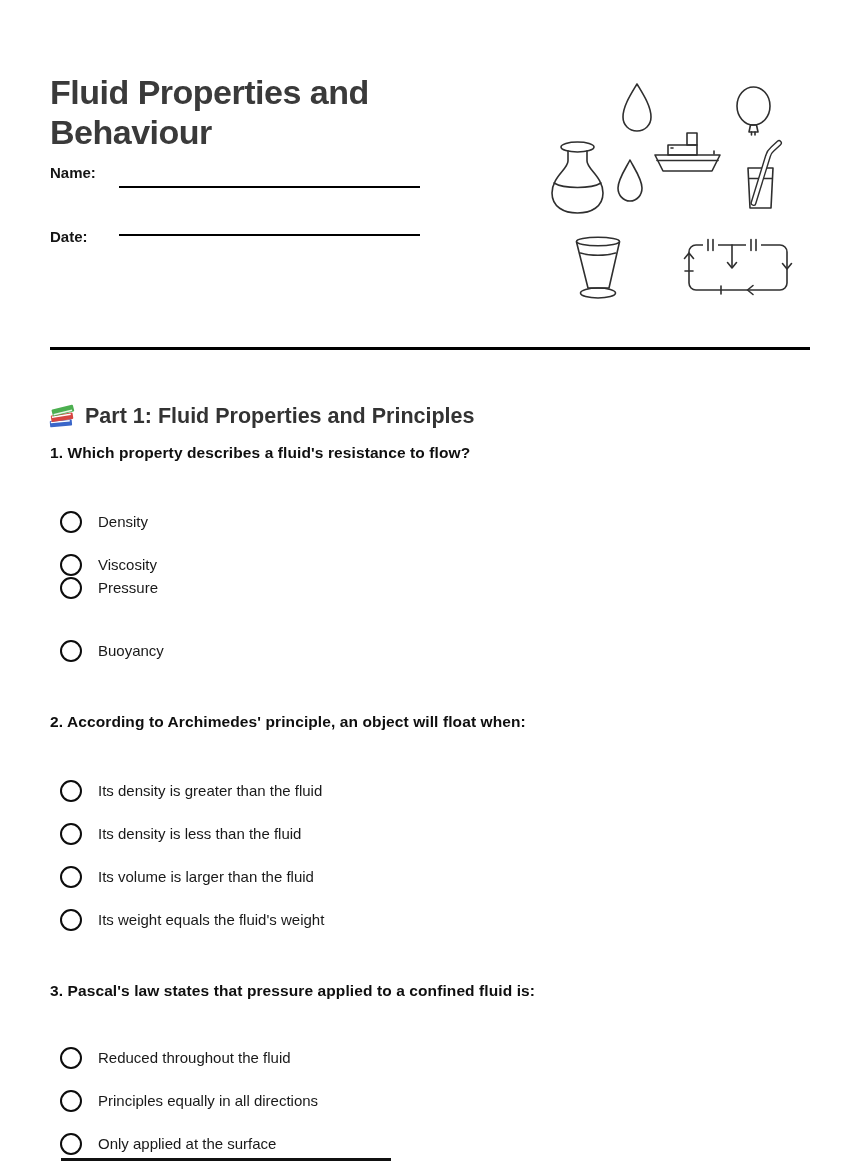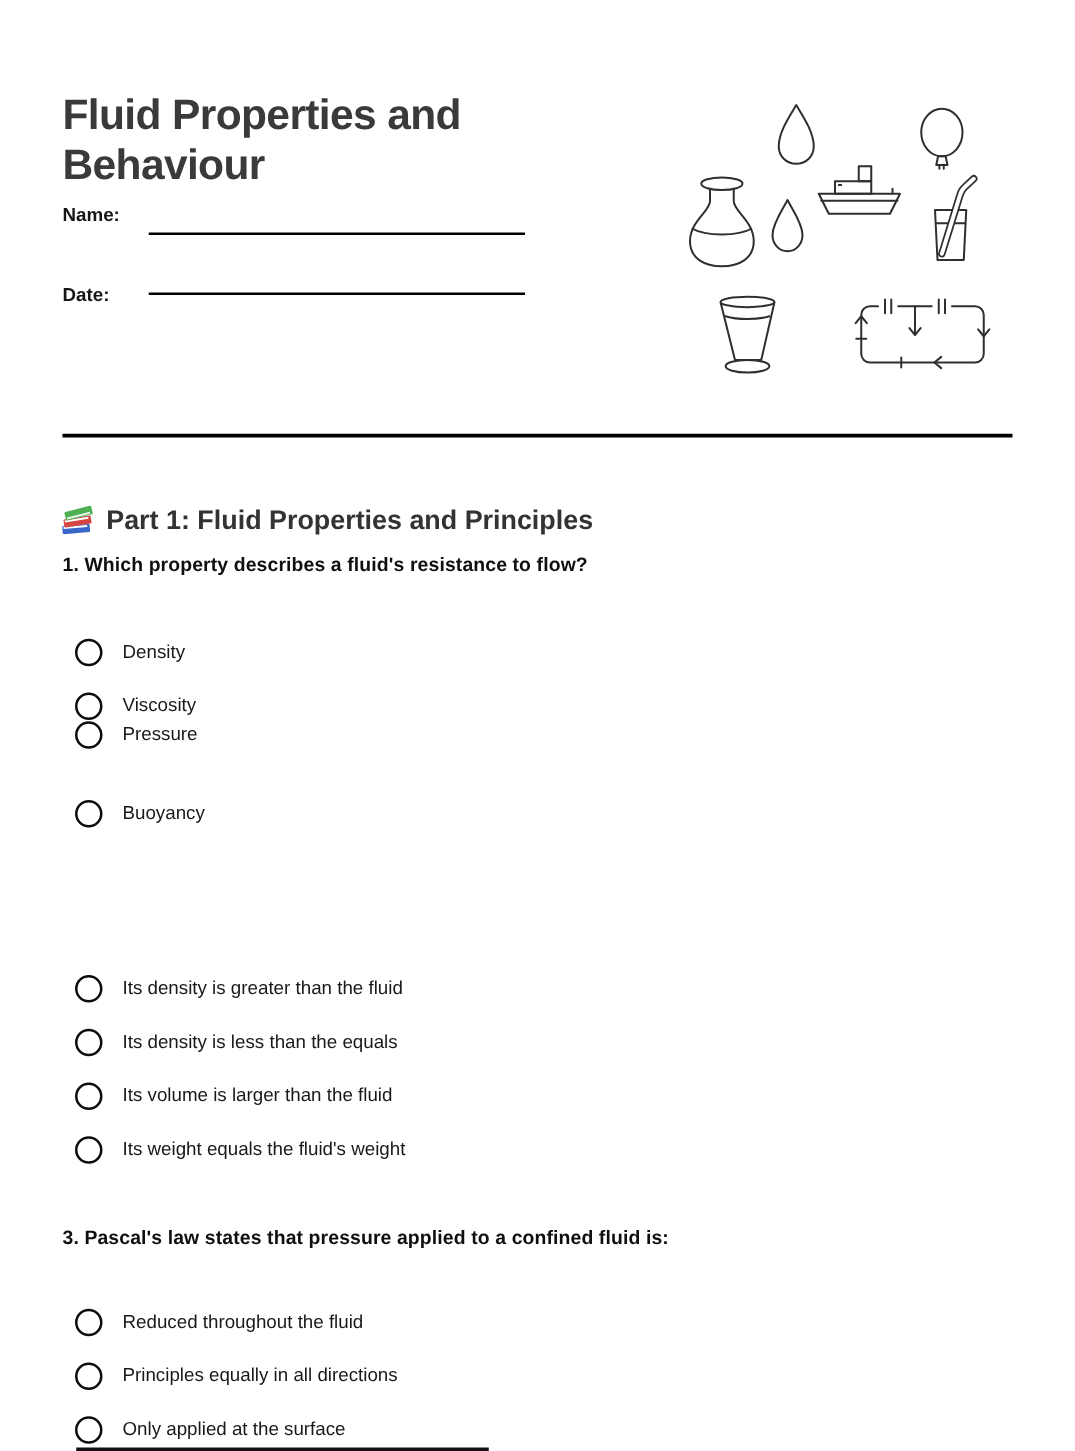--- a/index.html
+++ b/index.html
@@ -141,28 +141,29 @@
   </div>
   <div class="abs opt" style="top:576px;">
     <span class="radio"></span>
     <span class="opt-label">Pressure</span>
   </div>
   <div class="abs opt" style="top:639px;">
     <span class="radio"></span>
     <span class="opt-label">Buoyancy</span>
   </div>
 
+  <div class="abs question q2">2. According to Archimedes' principle, an object will float when:</div>
 
   <div class="abs opt" style="top:779px;">
     <span class="radio"></span>
     <span class="opt-label">Its density is greater than the fluid</span>
   </div>
   <div class="abs opt" style="top:822px;">
     <span class="radio"></span>
-    <span class="opt-label">Its density is less than the equals</span>
+    <span class="opt-label">Its density is less than the fluid</span>
   </div>
   <div class="abs opt" style="top:865px;">
     <span class="radio"></span>
     <span class="opt-label">Its volume is larger than the fluid</span>
   </div>
   <div class="abs opt" style="top:908px;">
     <span class="radio"></span>
     <span class="opt-label">Its weight equals the fluid's weight</span>
   </div>
 

